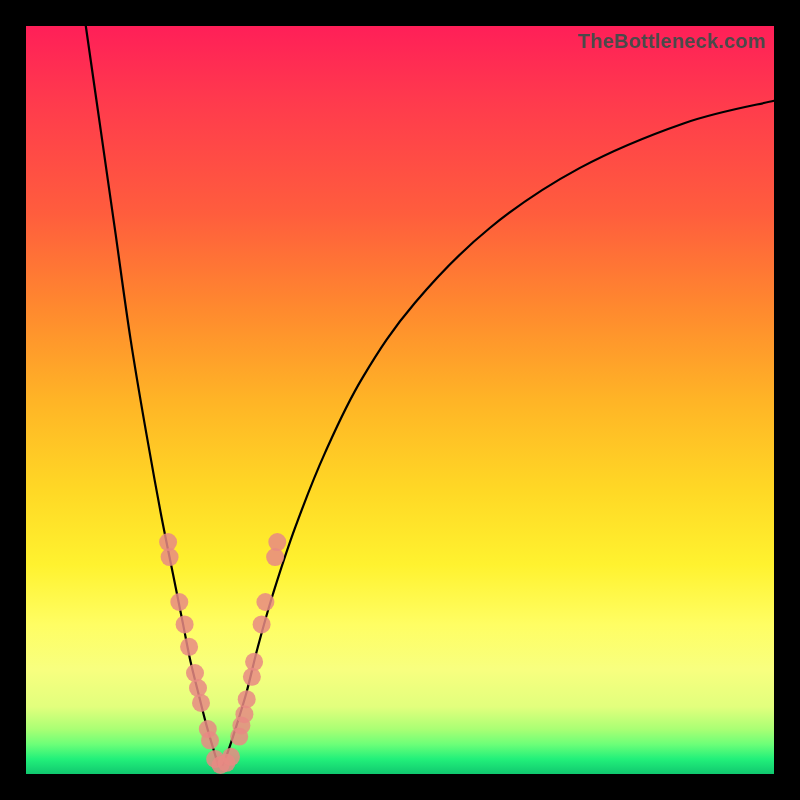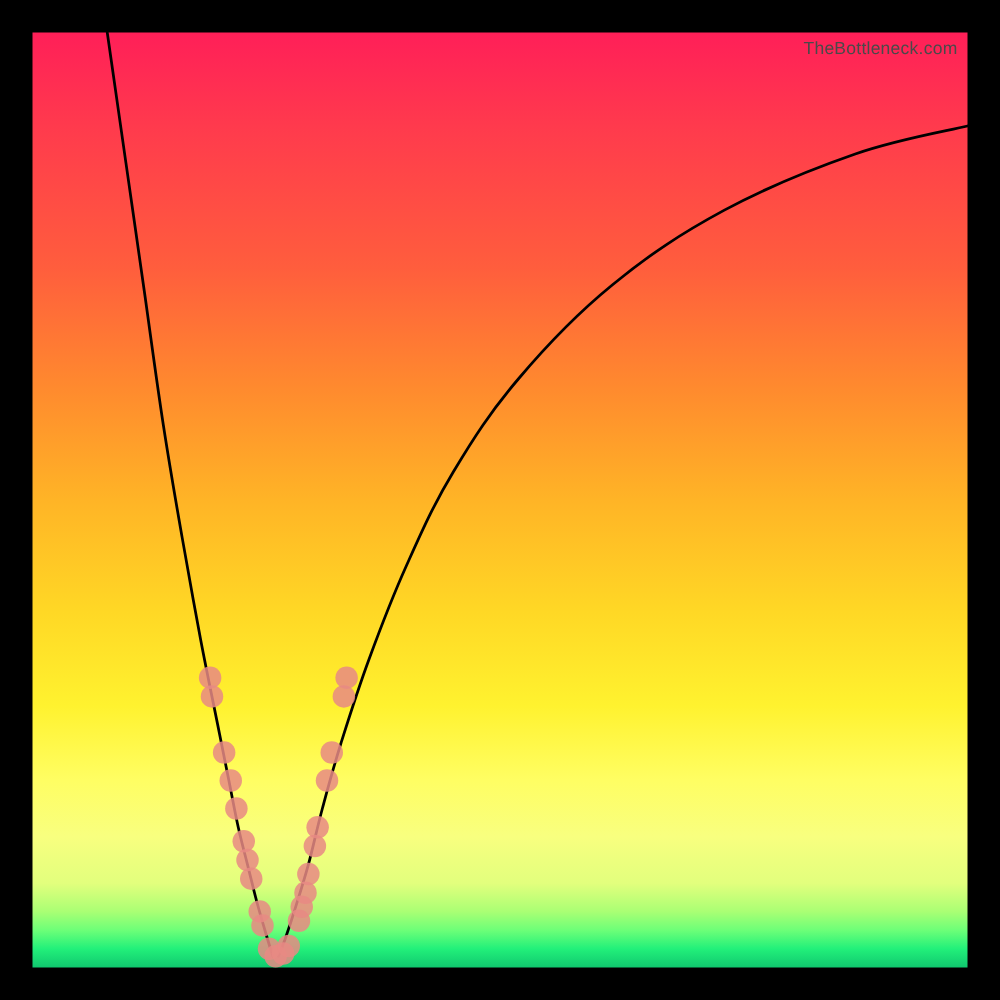--- a/index.html
+++ b/index.html
@@ -39,22 +39,22 @@
       #6dff78 96%,
       #22f07a 98%,
       #10c86f 100%
     );
   }
   .watermark {
     position: absolute;
     top: 4px;
     right: 8px;
     color: #4a4a4a;
-    font-size: 14px;
-    font-weight: 400;
+    font-size: 20px;
+    font-weight: 700;
     letter-spacing: 0.2px;
     user-select: none;
   }
   svg.curves {
     position: absolute;
     left: 0;
     top: 0;
     width: 748px;
     height: 748px;
     overflow: visible;

